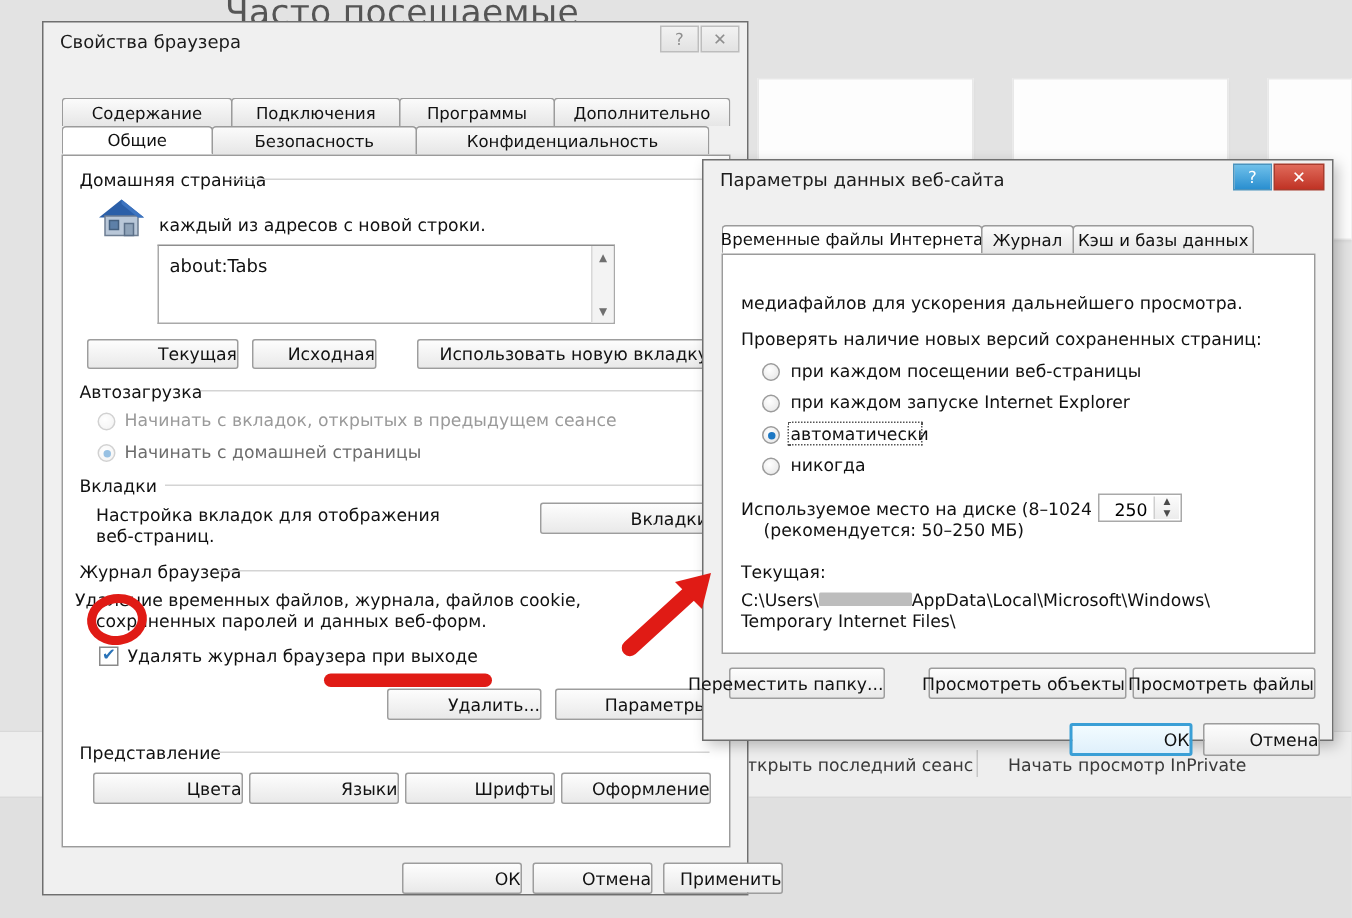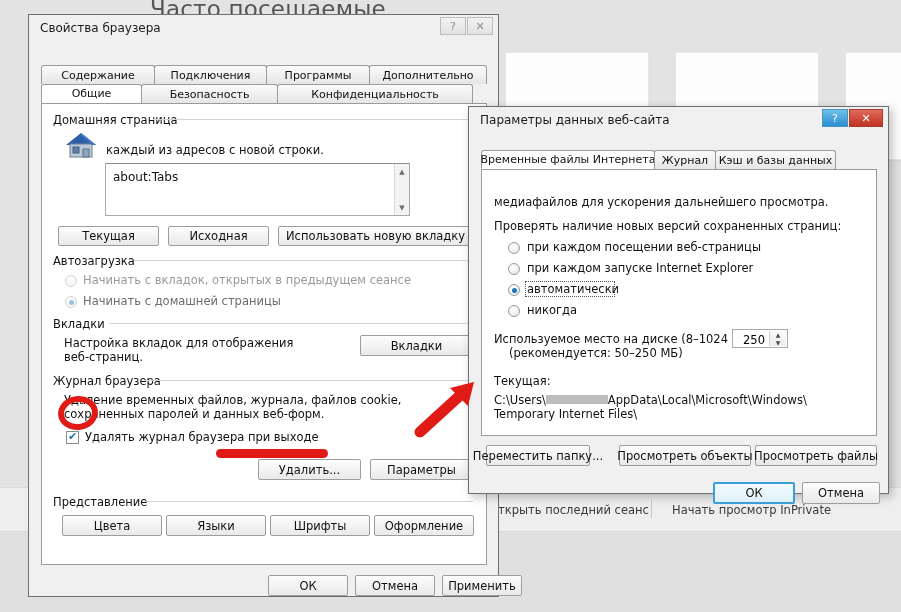--- a/index.html
+++ b/index.html
@@ -79,21 +79,21 @@
 
   
   .grp-label { position:absolute; font-size:11.5px; color:#111; background:#fff; padding-right:5px; white-space:nowrap; }
   .grp-rule { position:absolute; height:1px; background:#d4d4d4; }
 
   .txt { position:absolute; font-size:11.5px; color:#111; line-height:13.5px; white-space:pre; }
 
   
   .btn {
     position:absolute;
-    display:flex; align-items:center; justify-content:center;
+    display:flex; align-items:center; justify-content:flex-end;
     font-size:11.5px; color:#111;
     background:linear-gradient(#fdfdfd,#e9e9e9);
     border:1px solid #9d9d9d; border-radius:2px;
     white-space:nowrap;
   }
   .btn.default { border:2px solid #3a9fd6; background:linear-gradient(#f2fbff,#dff0fb); }
 
   
   .textbox {
     position:absolute; background:#fff;
@@ -222,21 +222,21 @@
         <span class="val">about:Tabs</span>
         <div class="vscroll">
           <div class="arw">▲</div>
           <div class="arw">▼</div>
         </div>
       </div>
 
       <div class="btn" style="left:16px;top:122px;width:101px;height:20px;">
           <span>Текущая</span>
         </div>
-      <div class="btn" style="left:126px;top:122px;width:101px;height:20px;">
+      <div class="btn" style="left:126px;top:122px;width:83px;height:20px;">
           <span>Исходная</span>
         </div>
       <div class="btn" style="left:236px;top:122px;width:195px;height:20px;">
           <span>Использовать новую вкладку</span>
         </div>
 
       <div class="grp-label" style="left:11px;top:150px;">Автозагрузка</div>
       <div class="grp-rule" style="left:92px;top:156px;width:339px;"></div>
 
       <div class="radio dim" style="left:23px;top:171px;"></div>
@@ -250,21 +250,21 @@
 
       <div class="txt" style="left:22px;top:233px;">Настройка вкладок для отображения</div>
       <div class="txt" style="left:22px;top:247px;">веб-страниц.</div>
       <div class="btn" style="left:318px;top:231px;width:113px;height:21px;">
           <span>Вкладки</span>
         </div>
 
       <div class="grp-label" style="left:11px;top:270px;">Журнал браузера</div>
       <div class="grp-rule" style="left:103px;top:276px;width:328px;"></div>
 
-      <div class="txt" style="left:22px;top:290px;">Удаление временных файлов, журнала, файлов cookie,</div>
+      <div class="txt" style="left:8px;top:290px;">Удаление временных файлов, журнала, файлов cookie,</div>
       <div class="txt" style="left:22px;top:304px;">сохраненных паролей и данных веб-форм.</div>
 
       <div class="checkbox on" style="left:24px;top:327px;"></div>
       <div class="txt" style="left:43px;top:327px;">Удалять журнал браузера при выходе</div>
 
       <div class="btn" style="left:216px;top:355px;width:103px;height:21px;">
           <span>Удалить...</span>
         </div>
       <div class="btn" style="left:328px;top:355px;width:103px;height:21px;">
           <span>Параметры</span>

